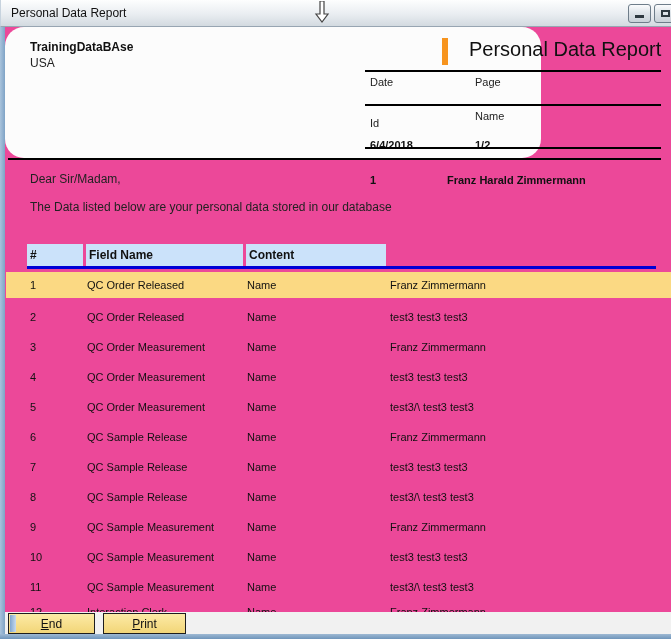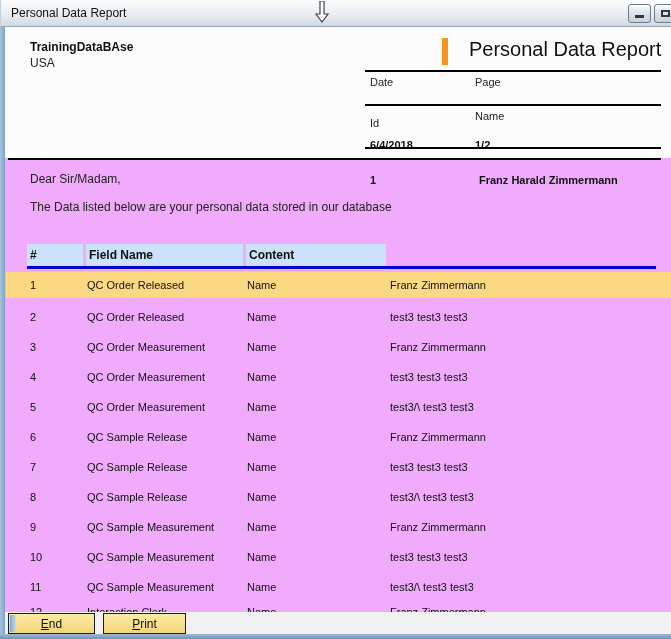--- a/index.html
+++ b/index.html
@@ -1,35 +1,35 @@
 <!DOCTYPE html>
 <html><head>
 <meta charset="utf-8">
 <style>
   html,body{margin:0;padding:0;background:#e8e8e8;font-family:"Liberation Sans",sans-serif;}
-  .window{position:relative;width:671px;height:639px;overflow:hidden;background:#f0abfc;}
+  .window{position:relative;width:671px;height:639px;overflow:hidden;background:#ec4899;}
 
   
   .titlebar{position:absolute;left:0;top:0;width:671px;height:27px;
     background:linear-gradient(#FDFEFE,#E9EDF1 55%,#D3DAE0);
     border-bottom:1px solid #98A5B2;box-sizing:border-box;border-left:1px solid #c7d3de;}
   .titlebar .title{position:absolute;left:10px;top:6px;font-size:12px;color:#111;}
   .winbtns{position:absolute;right:-6px;top:4px;display:flex;gap:3px;}
   .winbtn{width:23px;height:19px;border:1px solid #6E7D8A;border-radius:3px;box-sizing:border-box;
     background:linear-gradient(#FBFCFD,#DFE5EA 45%,#C9D1D8);display:flex;align-items:flex-end;justify-content:center;}
   .min-glyph{display:block;width:9px;height:3px;background:#2E3940;margin-bottom:4px;}
   .max-glyph{display:block;width:9px;height:7px;border:2px solid #2E3940;box-sizing:border-box;margin-bottom:4px;margin-top:4px;align-self:center;}
   .cursor-svg{position:absolute;left:312px;top:1px;}
 
   
   .border-left{position:absolute;left:0;top:27px;width:5px;height:612px;background:linear-gradient(90deg,#A9C3DC,#7FA3C6);}
   .bottom-strip{position:absolute;left:0;top:634px;width:671px;height:5px;background:linear-gradient(#9EB9D3,#6F95BB);}
 
   
-  .report-header{position:absolute;left:5px;top:27px;width:666px;height:131px;background:#FCFCFC;}
+  .report-header{position:absolute;left:5px;top:27px;width:536px;height:131px;background:#FCFCFC;border-radius:19px;}
   .company{position:absolute;left:25px;top:13px;font-size:12px;font-weight:bold;color:#111;}
   .country{position:absolute;left:25px;top:29px;font-size:12px;color:#222;}
   .accent-bar{position:absolute;left:437px;top:11px;width:6px;height:27px;background:var(--accent,#F7941E);}
   .report-title{position:absolute;left:464px;top:11px;font-size:20px;color:#111;white-space:nowrap;}
   .meta-line{position:absolute;left:360px;width:296px;height:2px;background:#000;}
   .m1{top:43px}.m2{top:77px}.m3{top:120px}
   .meta-label{position:absolute;font-size:11px;color:#222;}
   .meta-value{position:absolute;font-size:11px;font-weight:bold;color:#111;white-space:nowrap;margin-top:48px;}
 
   
@@ -90,21 +90,21 @@
 
     <div class="meta-line m1"></div>
     <span class="meta-label" style="left:365px;top:49px;">Date</span>
     <span class="meta-label" style="left:470px;top:49px;">Page</span>
     <span class="meta-value" style="left:365px;top:64px;">6/4/2018</span>
     <span class="meta-value" style="left:470px;top:64px;">1/2</span>
     <div class="meta-line m2"></div>
     <span class="meta-label" style="left:365px;top:70px;margin-top:20px;">Id</span>
     <span class="meta-label" style="left:470px;top:83px;">Name</span>
     <span class="meta-value" style="left:365px;top:99px;">1</span>
-    <span class="meta-value" style="left:474px;top:99px;">Franz Harald Zimmermann</span>
+    <span class="meta-value" style="left:442px;top:99px;">Franz Harald Zimmermann</span>
     <div class="meta-line m3"></div>
   </div>
 
   <div class="hr"></div>
   <div class="greeting">Dear Sir/Madam,</div>
   <div class="intro">The Data listed below are your personal data stored in our database</div>
 
   <div class="thead" id="thead">
       <div class="hcell">#</div>
       <div class="hcell">Field Name</div>

